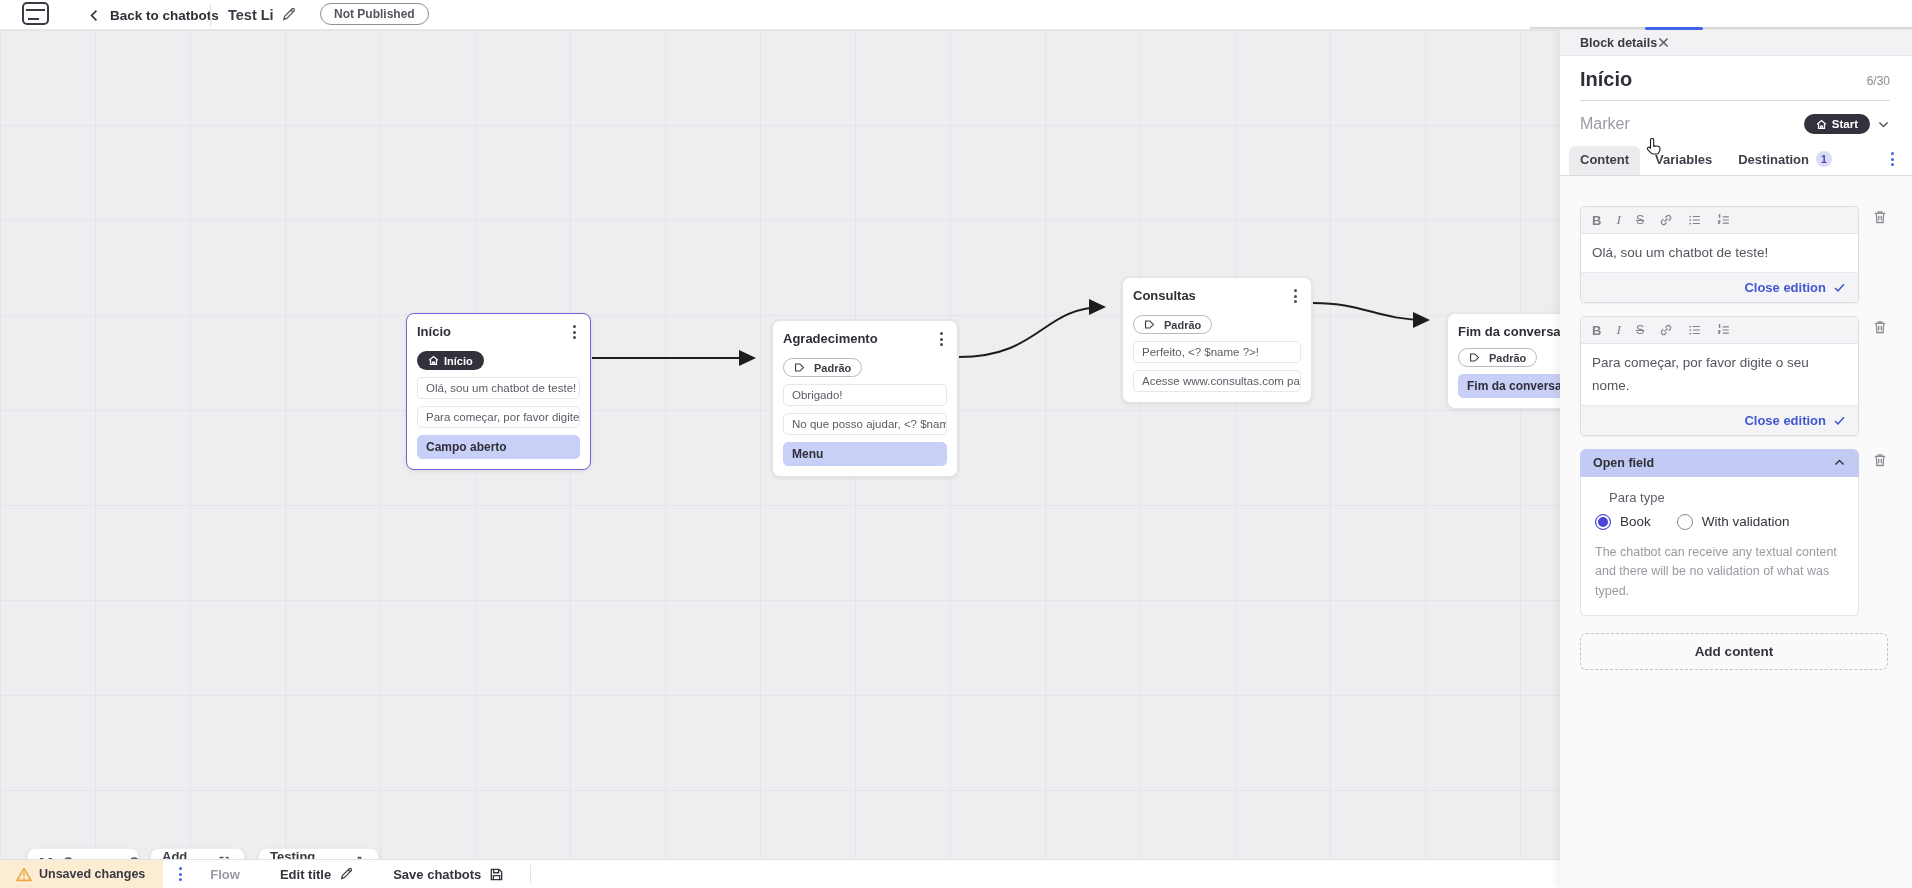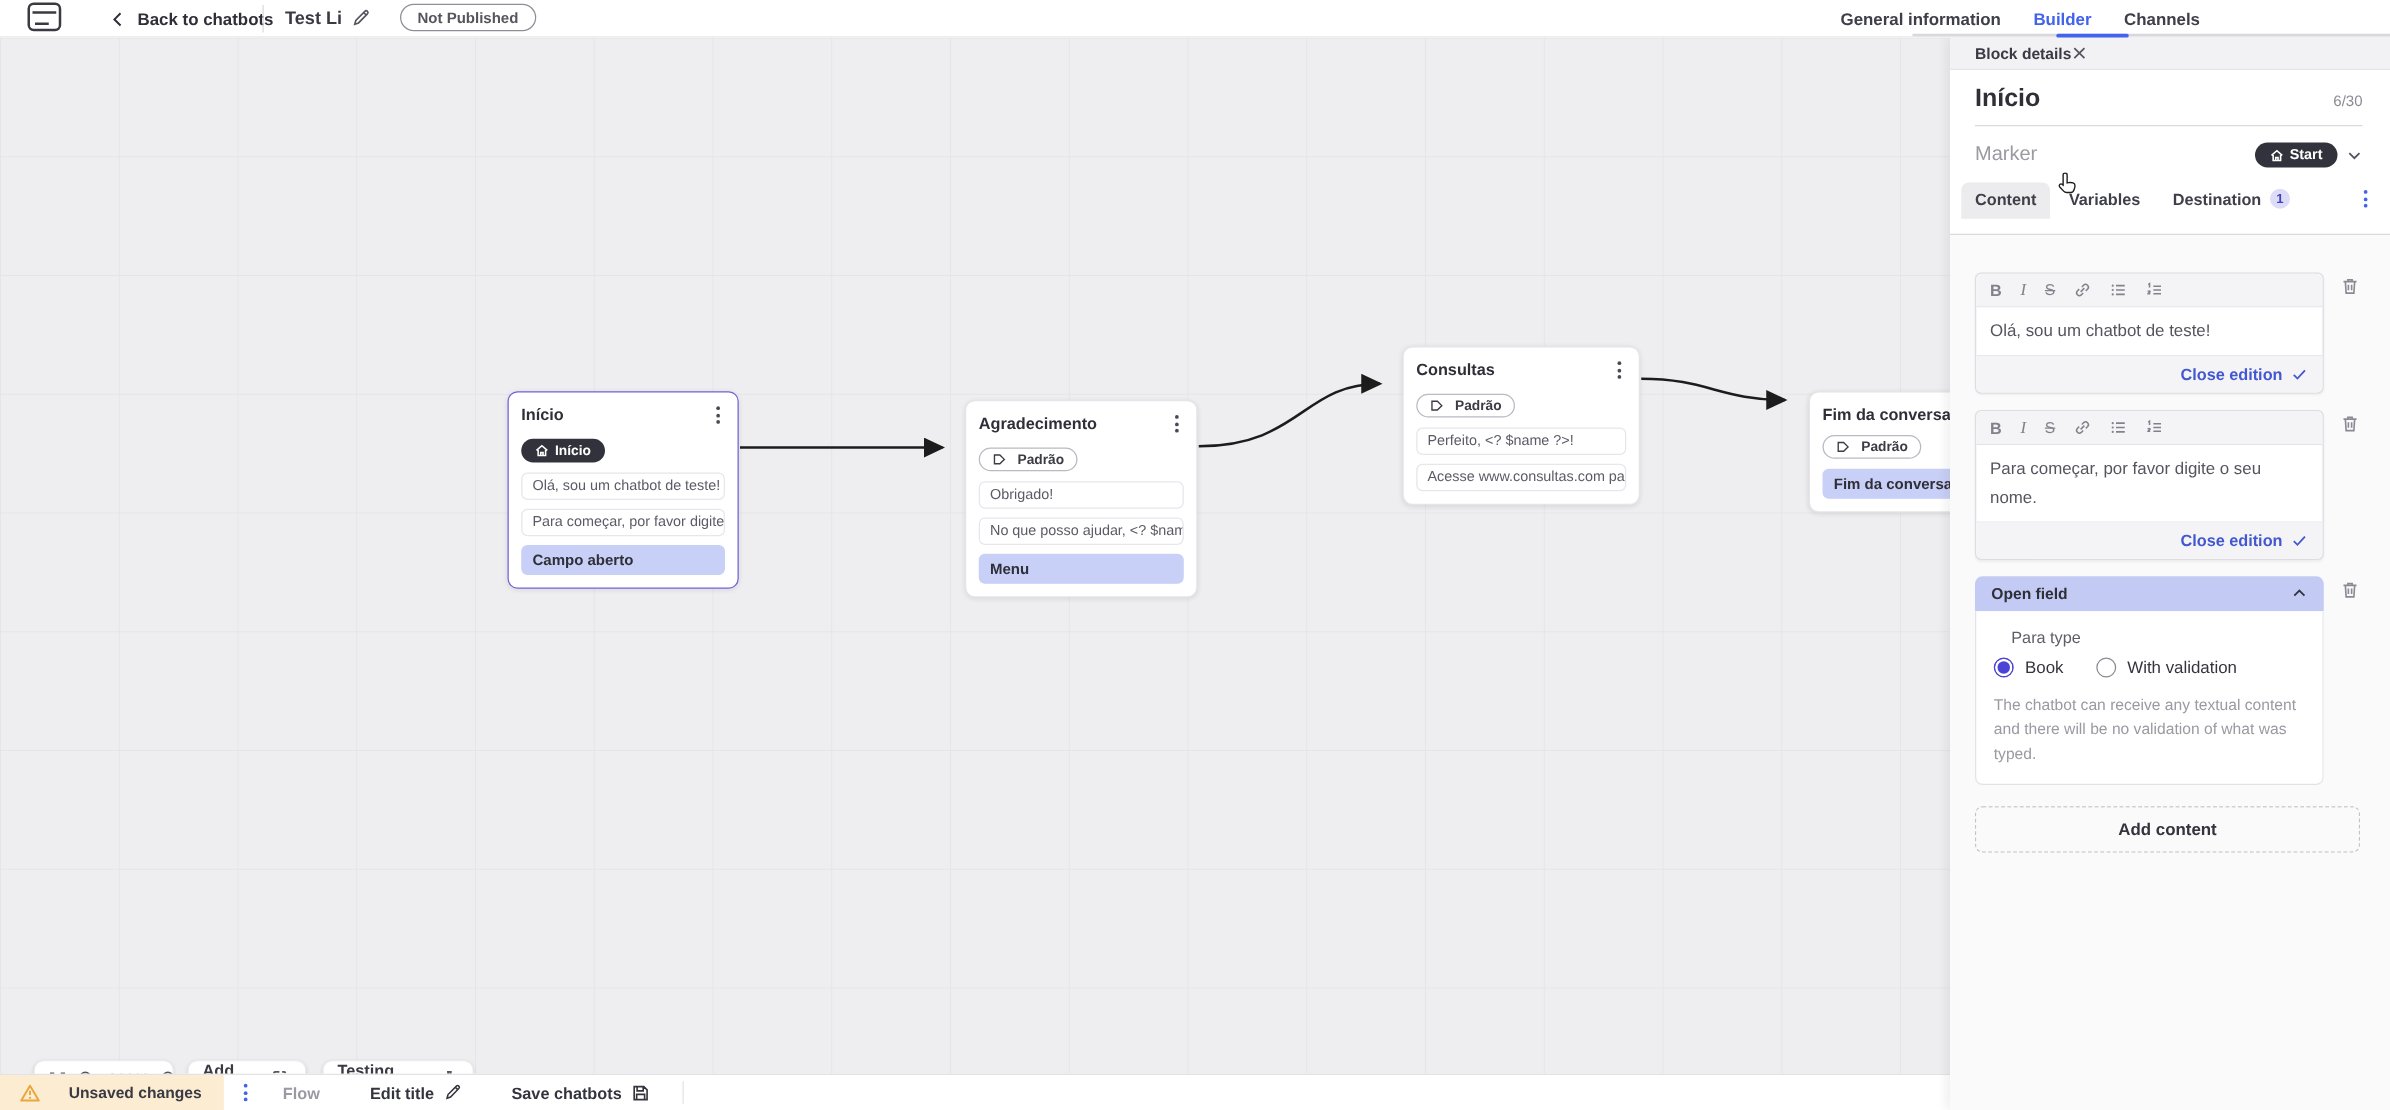--- a/index.html
+++ b/index.html
@@ -54,41 +54,41 @@
   .cv-card { position:absolute; top:818px; height:31px; background:#fff; border:1px solid #ececef; border-radius:8px;
     box-shadow:0 1px 3px rgba(30,30,40,.12); display:flex; align-items:center; gap:9px; padding:0 11px; z-index:3;
     font-size:13px; font-weight:700; color:#3a3a44; }
   .icon-btn { display:flex; align-items:center; color:#55555f; cursor:pointer; }
   .hscroll-track { position:absolute; left:0; top:850px; width:1560px; height:4px; background:#e9e9eb; z-index:3; }
   .hscroll-thumb { position:absolute; left:553px; top:0; width:96px; height:4px; background:#8f8f97; border-radius:2px; }
 
   
   .bottombar { position:absolute; left:0; top:859px; width:1560px; height:29px; background:#fff;
     border-top:1px solid #e3e3e6; display:flex; align-items:center; z-index:4; }
-  .unsaved { height:100%; display:flex; align-items:center; gap:23px; padding:0 18px 0 16px;
+  .unsaved { height:100%; display:flex; align-items:center; gap:7px; padding:0 18px 0 16px;
     background:#fbecd2; font-size:12.5px; font-weight:700; color:#3a3a44; }
   .bb-item { font-size:13px; font-weight:700; color:#34343e; display:flex; align-items:center; gap:8px; cursor:pointer; }
   .bb-item.muted { color:#9a9aa2; }
   .bb-sep { width:1px; height:18px; background:#e4e4e6; margin-left:26px; }
 
   
   .panel { position:absolute; left:1560px; top:30px; width:352px; height:858px; background:#fff; z-index:10;
     box-shadow:-3px 0 8px rgba(30,30,40,.07); display:flex; flex-direction:column; }
   .panel-header { height:26px; background:#f2f2f4; border-bottom:1px solid #e6e6ea; display:flex; align-items:center;
     justify-content:flex-start; padding:0 18px 0 20px; font-size:12.5px; font-weight:600; color:#3a3a44; flex:0 0 auto; }
   .close-x { color:#55555f; cursor:pointer; display:flex; }
   .panel-top { padding:12px 22px 0 20px; flex:0 0 auto; }
   .name-row { display:flex; align-items:flex-end; justify-content:space-between; border-bottom:1px solid #d9d9df; padding-bottom:9px; }
   .block-name { font-size:20px; font-weight:600; color:#2f2f38; }
   .name-counter { font-size:12px; color:#8a8a92; padding-bottom:3px; }
   .marker-row { display:flex; align-items:center; justify-content:space-between; margin-top:10px; height:26px; }
   .marker-label { font-size:16px; color:#9a9aa2; }
   .marker-value { display:flex; align-items:center; gap:7px; }
   .marker-value .pill-dark { margin-top:0; font-size:11.5px; padding:4px 12px; }
-  .panel-tabs { display:flex; align-items:flex-end; gap:0; padding:8px 14px 12px 20px; border-bottom:1px solid #d9d9de; flex:0 0 auto; }
+  .panel-tabs { display:flex; align-items:flex-end; gap:0; padding:8px 14px 0 20px; border-bottom:1px solid #d9d9de; flex:0 0 auto; }
   .ptab { font-size:13px; font-weight:600; color:#3f3f4a; padding:6px 0 8px 0; margin-right:26px; cursor:pointer;
     display:flex; align-items:center; gap:7px; }
   .ptab.active { background:#ececef; border-radius:6px 6px 0 0; padding:6px 11px 8px 11px; margin-left:-11px; margin-right:15px; }
   .badge { width:16px; height:16px; border-radius:50%; background:#dcdcf8; color:#4343b5; font-size:10.5px; font-weight:700;
     display:flex; align-items:center; justify-content:center; }
   .panel-tabs .kebab { margin-left:auto; margin-bottom:6px; }
   .panel-content { flex:1; background:#fafafb; padding:30px 20px 0 20px; overflow:hidden; }
   .editor-row { display:flex; align-items:flex-start; gap:13px; margin-bottom:13px; padding-right:4px; }
   .editor-card { flex:1; border:1px solid #dcdce2; border-radius:5px; background:#fff; box-shadow:0 1px 2px rgba(30,30,40,.06); }
   .ed-toolbar { display:flex; align-items:center; gap:15px; background:#f4f4f6; border-bottom:1px solid #e3e3e8;
@@ -261,25 +261,20 @@
       <span>Back to chatbots</span>
     </div>
     <span class="tb-divider"></span>
     <span class="doc-title">Test Li</span>
     <span class="edit-pencil">
       <svg width="15" height="15" viewBox="0 0 16 16" fill="none" stroke="currentColor" stroke-width="1.4">
           <path d="M3 13.2 l.9-3.3 L11.6 2.2 a1.55 1.55 0 0 1 2.2 2.2 L6.2 12.1 3 13.2z M10.6 3.2l2.2 2.2"></path>
         </svg>
       </span>
     <span class="status-pill">Not Published</span>
-    <div class="top-tabs">
-      <span class="top-tab">General information</span>
-      <span class="top-tab active">Builder</span>
-      <span class="top-tab">Channels</span>
-    </div>
     <span class="tabs-underline"></span>
     <span class="tabs-underline-active"></span>
   </div>
 
   <div class="bottombar">
     <div class="unsaved">
       <svg width="16" height="15" viewBox="0 0 16 15" fill="none" stroke="#eaa73e" stroke-width="1.6">
           <path d="M8 1.6 L15 13.4 H1 Z" stroke-linejoin="round"></path>
           <path d="M8 5.6v3.3"></path>
           <circle cx="8" cy="11.2" r="0.9" fill="#eaa73e" stroke="none"></circle>

